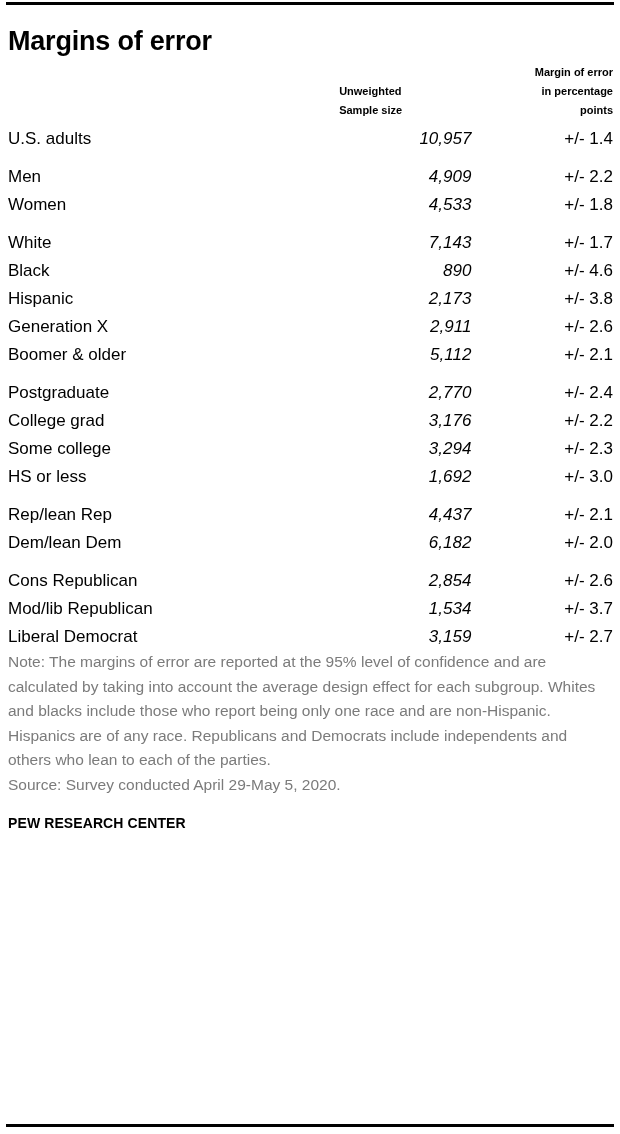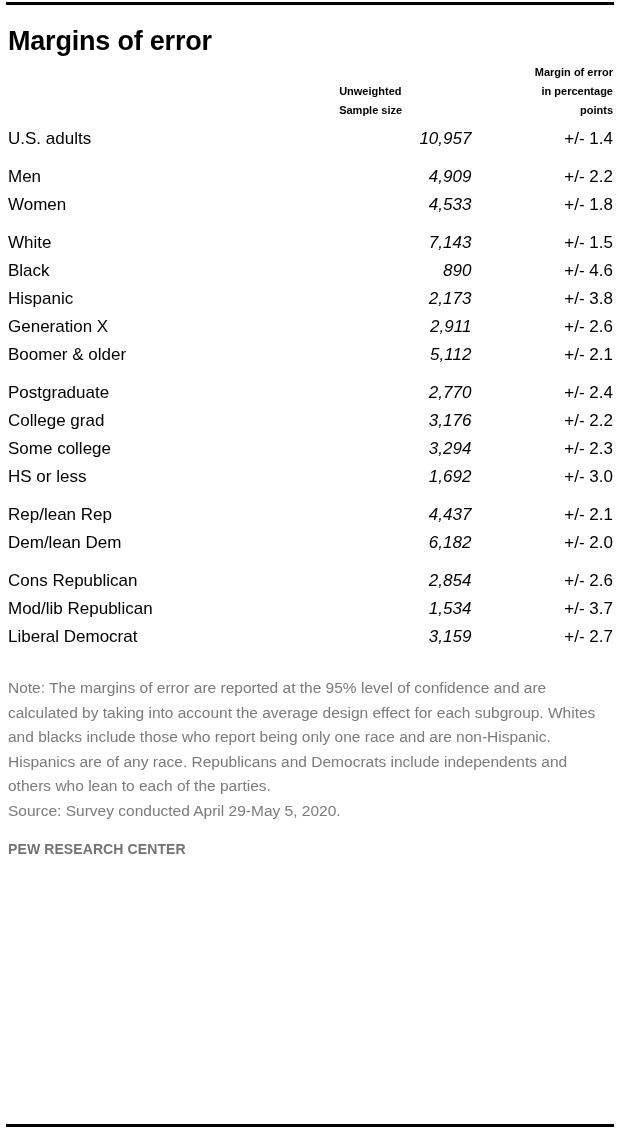--- a/index.html
+++ b/index.html
@@ -80,37 +80,36 @@
     color: #000000;
   }
   td.cell-label { text-align: left; padding-left: 2px; }
   td.cell-size  { text-align: right; padding-right: 1px; font-style: italic; }
   td.cell-moe   { text-align: right; padding-right: 1px; }
 
   tr.group-start td { padding-top: 10px; }
 
   
   .notes {
-    margin-top: 26px;
     padding-left: 2px;
     padding-right: 4px;
     color: #7b7b7b;
     font-size: 15.5px;
     line-height: 24.5px;
   }
   .note-line { margin: 0; }
   .source-line { margin: 0; }
 
   .brand {
     margin-top: 18px;
     padding-left: 2px;
     font-size: 14px;
     font-weight: bold;
     letter-spacing: 0.1px;
-    color: #737373;
+    color: #000000;
     font-stretch: condensed;
   }
 </style>
 </head>
 <body>
 
 <div class="figure">
 
   <div class="rule-top"></div>
 
@@ -148,21 +147,21 @@
           <td class="cell-moe">+/- 2.2</td>
         </tr>
         <tr>
           <td class="cell-label">Women</td>
           <td class="cell-size">4,533</td>
           <td class="cell-moe">+/- 1.8</td>
         </tr>
         <tr class="group-start">
           <td class="cell-label">White</td>
           <td class="cell-size">7,143</td>
-          <td class="cell-moe">+/- 1.5</td>
+          <td class="cell-moe">+/- 1.7</td>
         </tr>
         <tr>
           <td class="cell-label">Black</td>
           <td class="cell-size">890</td>
           <td class="cell-moe">+/- 4.6</td>
         </tr>
         <tr>
           <td class="cell-label">Hispanic</td>
           <td class="cell-size">2,173</td>
           <td class="cell-moe">+/- 3.8</td>

